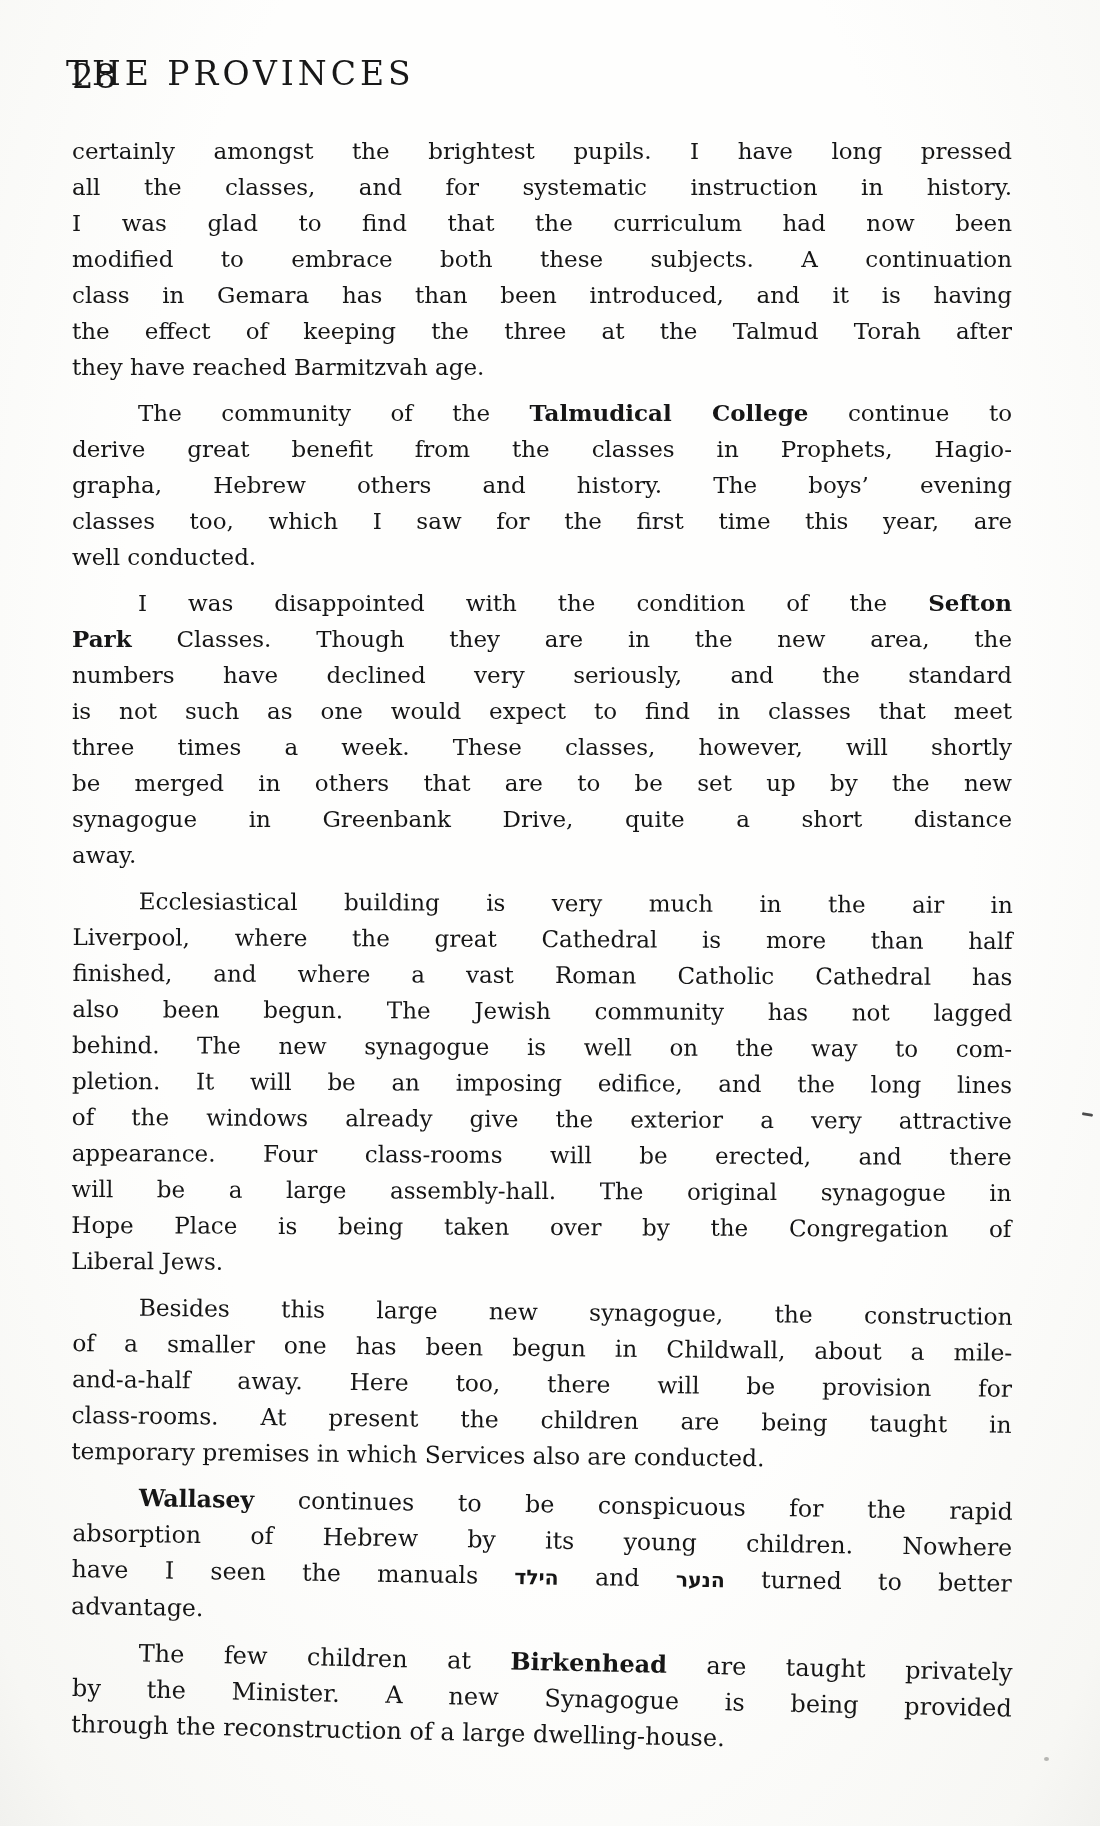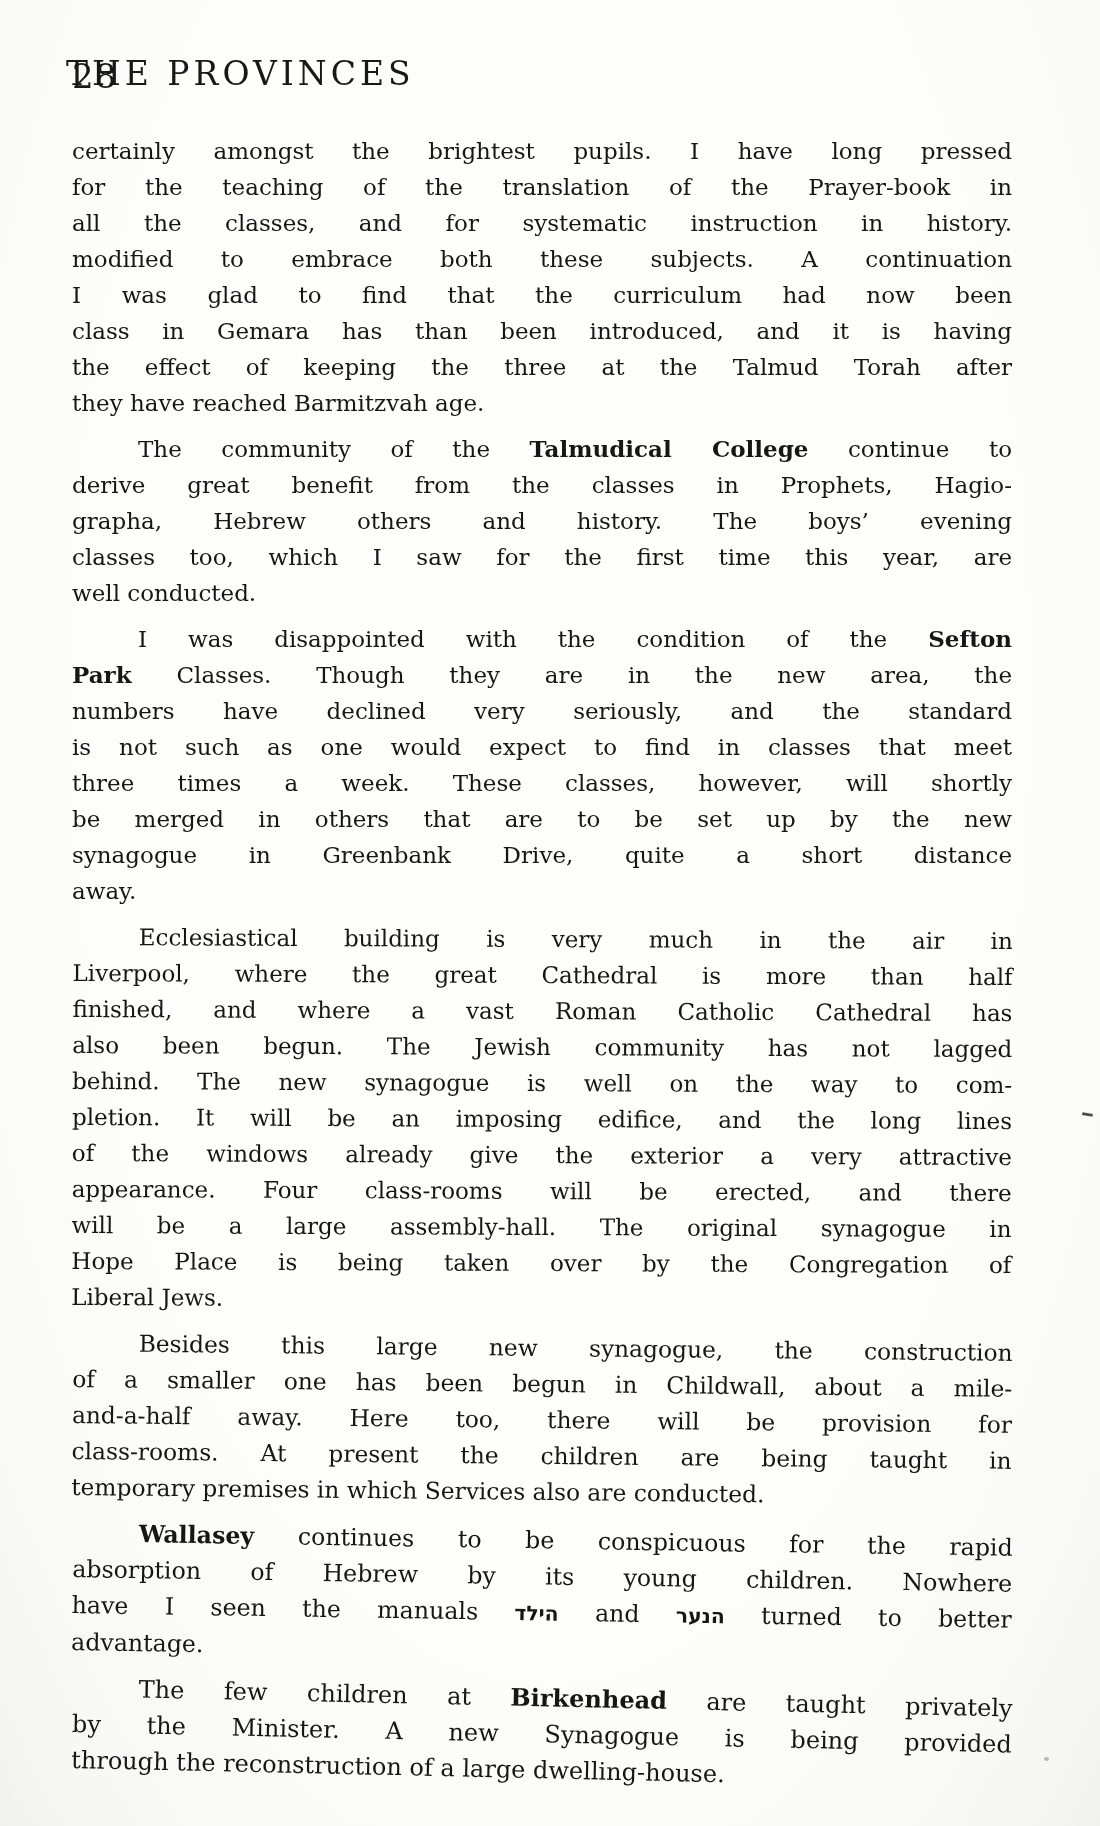--- a/index.html
+++ b/index.html
@@ -107,24 +107,23 @@
 <div class="page">
 
   <header class="page-header">
     <span class="page-number">28</span>
     <span class="running-head">THE PROVINCES</span>
   </header>
 
   <main class="text-block" id="paragraphs">
       <div class="para">
         <div class="line"><span>certainly amongst the brightest pupils. I have long pressed</span></div>
-        <div class="line"><span>for the teaching of the translation of the Prayer-book in</span></div>
         <div class="line"><span>all the classes, and for systematic instruction in history.</span></div>
+        <div class="line"><span>I was glad to find that the curriculum had now been</span></div>
         <div class="line"><span>modified to embrace both these subjects. A continuation</span></div>
-        <div class="line"><span>I was glad to find that the curriculum had now been</span></div>
         <div class="line"><span>class in Gemara has than been introduced, and it is having</span></div>
         <div class="line"><span>the effect of keeping the three at the Talmud Torah after</span></div>
         <div class="line last"><span>they have reached Barmitzvah age.</span></div>
       </div>
       <div class="para">
         <div class="line"><span>The community of the </span><span class="b">Talmudical College</span><span> continue to</span></div>
         <div class="line"><span>derive great benefit from the classes in Prophets, Hagio-</span></div>
         <div class="line"><span>grapha, Hebrew others and history. The boys’ evening</span></div>
         <div class="line"><span>classes too, which I saw for the first time this year, are</span></div>
         <div class="line last"><span>well conducted.</span></div>

